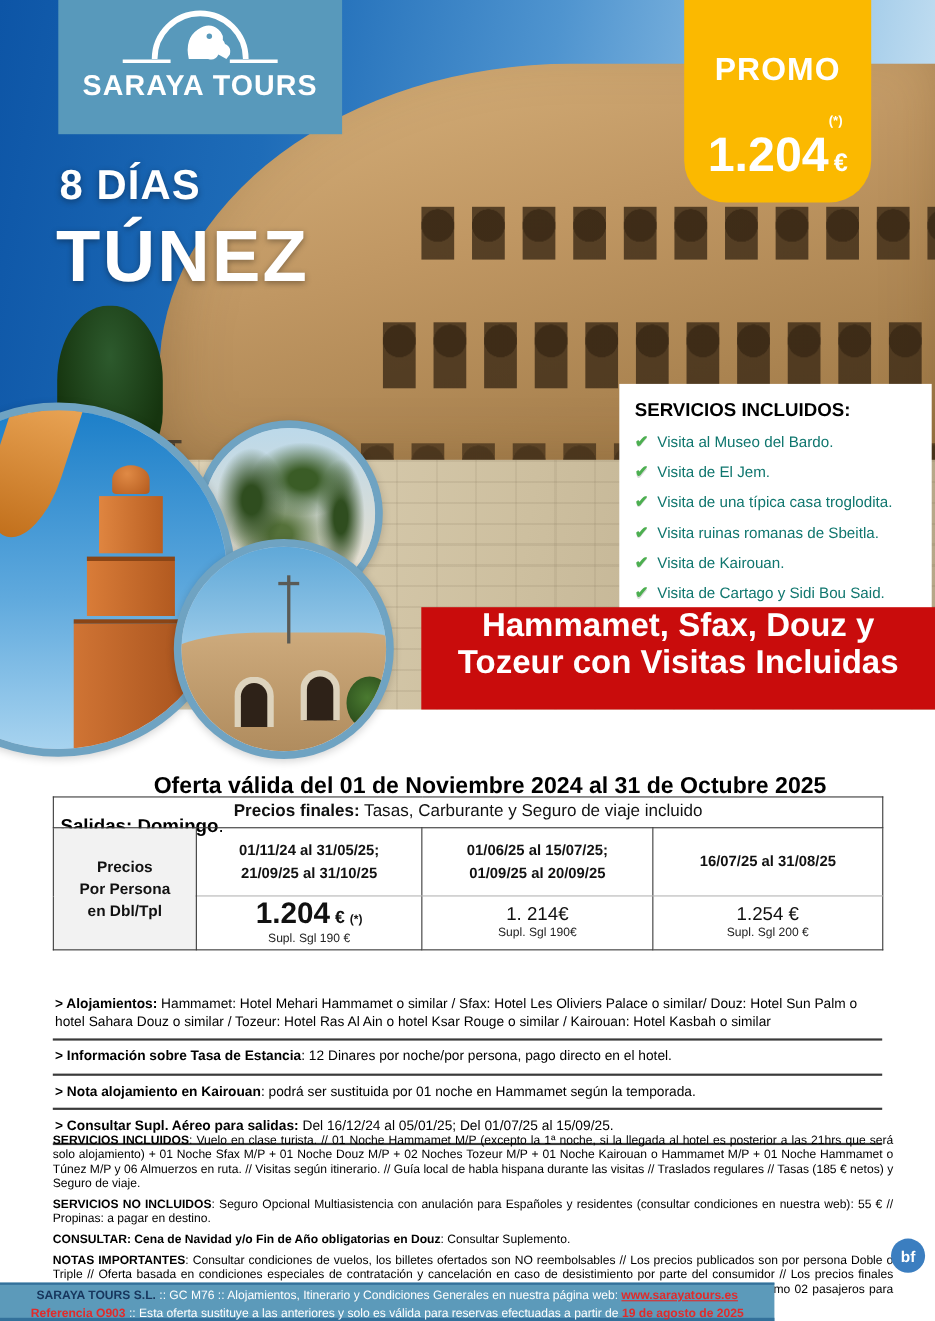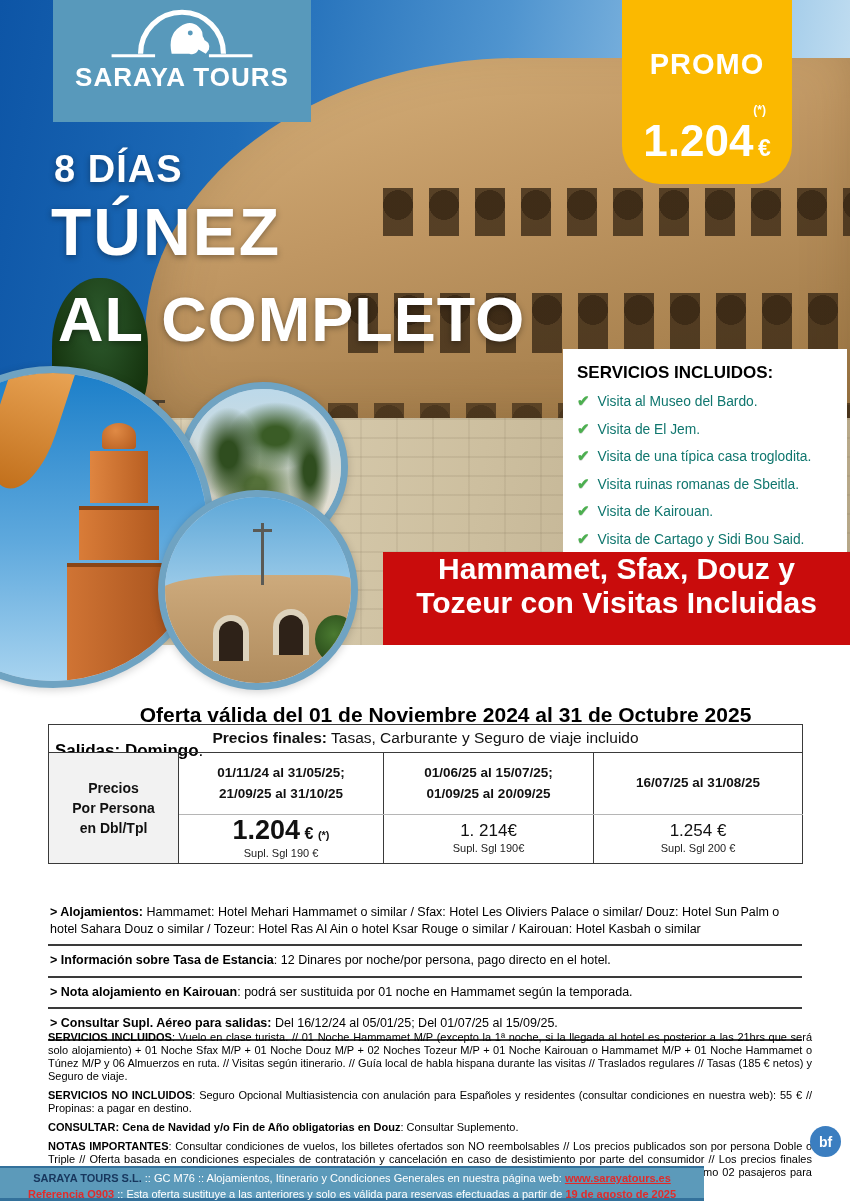--- a/index.html
+++ b/index.html
@@ -193,21 +193,20 @@
     <div class="promo-label">PROMO</div>
     <div class="promo-note">(*)</div>
     <div class="promo-price">
       <span class="big">1.204</span>
       <span class="eur">€</span>
     </div>
   </div>
 
   <div class="hero-title t-days">8 DÍAS</div>
   <div class="hero-title t-line1">TÚNEZ</div>
-  <div class="hero-title t-line2">AL COMPLETO</div>
 
   <div class="services">
     <div class="services-title">SERVICIOS INCLUIDOS:</div>
     <div class="service-item">
       <span class="check">✔</span>
       <span class="service-label">Visita al Museo del Bardo.</span>
     </div>
     <div class="service-item">
       <span class="check">✔</span>
       <span class="service-label">Visita de El Jem.</span>

